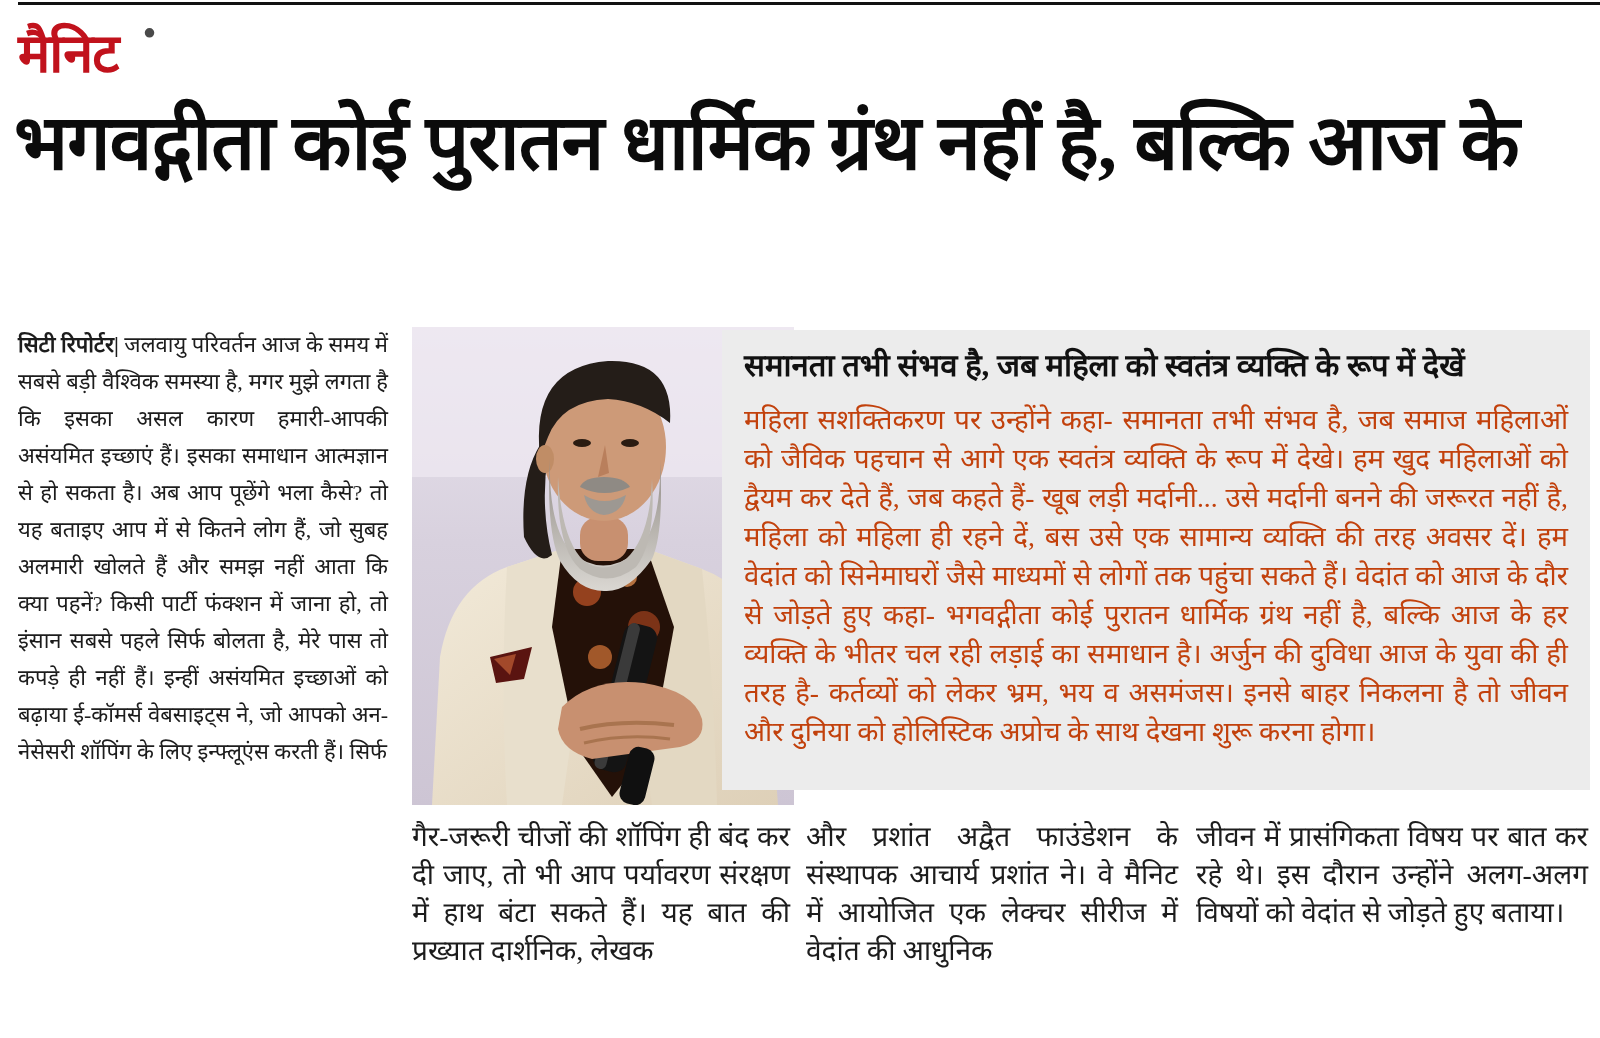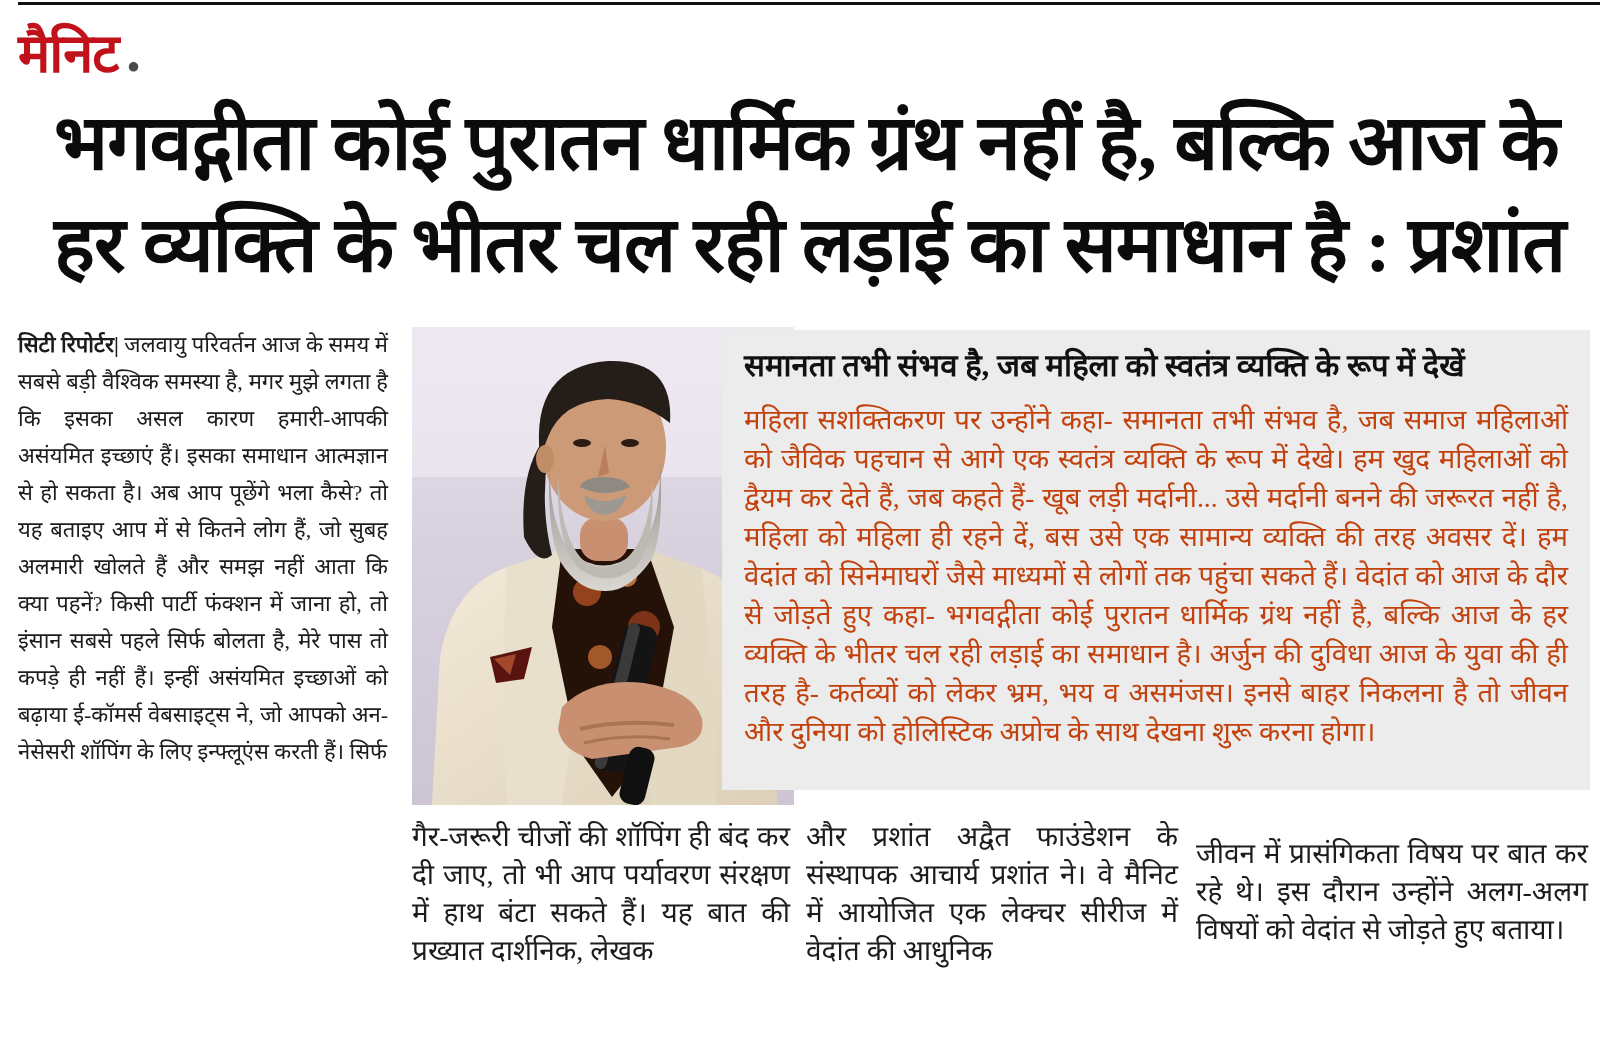--- a/index.html
+++ b/index.html
@@ -10,38 +10,38 @@
     overflow:hidden;
     font-family:"Liberation Serif","DejaVu Serif",serif;
     color:#111;
   }
   .top-rule{
     position:absolute;top:2px;left:18px;right:0;
     height:3px;background:#111;
   }
   .kicker{
     position:absolute;top:14px;left:18px;right:10px;
-    display:flex;align-items:flex-end;gap:8px;
+    display:flex;align-items:flex-start;gap:24px;
     white-space:nowrap;
   }
   .kicker .brand{
     font-size:54px;font-weight:800;color:#c1121c;
     letter-spacing:-1px;
   }
   .kicker .bullet{
     font-size:40px;color:#4a4a4a;line-height:1;
   }
   .kicker .kicker-text{
     font-size:45px;font-weight:600;color:#3c3c3c;
     letter-spacing:-1px;
   }
   .headline{
     position:absolute;top:92px;left:14px;right:10px;
     font-size:77px;font-weight:800;color:#0b0b0b;
-    line-height:102px;letter-spacing:-1px;margin-left:40px;
+    line-height:102px;letter-spacing:-1px;
   }
   
   .left-col{
     position:absolute;top:326px;left:18px;width:370px;
     font-size:22px;line-height:37px;color:#1c1c1c;
     text-align:justify;
   }
   .left-col .byline{font-weight:700;}
   
   .photo{
@@ -64,37 +64,36 @@
     text-align:justify;margin:0;
   }
   
   .bottom-col{
     position:absolute;top:818px;
     font-size:28px;line-height:38px;color:#1c1c1c;
     text-align:justify;
   }
   .bcol-1{left:412px;width:378px;}
   .bcol-2{left:806px;width:372px;}
-  .bcol-3{left:1196px;width:392px;margin-top:17px;}
+  .bcol-3{left:1196px;width:392px;}
 </style>
 </head>
 <body>
 
 <div class="page">
 
   <div class="top-rule"></div>
 
   <div class="kicker">
     <span class="brand">मैनिट</span>
     <span class="bullet">•</span>
   </div>
 
   <div class="headline">
     <div>भगवद्गीता कोई पुरातन धार्मिक ग्रंथ नहीं है, बल्कि आज के</div>
-    <div>हर व्यक्ति के भीतर चल रही लड़ाई का समाधान है : प्रशांत</div>
   </div>
 
   <div class="left-col">
     <span class="byline">सिटी रिपोर्टर|</span><span> जलवायु परिवर्तन आज के समय में सबसे बड़ी वैश्विक समस्या है, मगर मुझे लगता है कि इसका असल कारण हमारी-आपकी असंयमित इच्छाएं हैं। इसका समाधान आत्मज्ञान से हो सकता है। अब आप पूछेंगे भला कैसे? तो यह बताइए आप में से कितने लोग हैं, जो सुबह अलमारी खोलते हैं और समझ नहीं आता कि क्या पहनें? किसी पार्टी फंक्शन में जाना हो, तो इंसान सबसे पहले सिर्फ बोलता है, मेरे पास तो कपड़े ही नहीं हैं। इन्हीं असंयमित इच्छाओं को बढ़ाया ई-कॉमर्स वेबसाइट्स ने, जो आपको अन-नेसेसरी शॉपिंग के लिए इन्फ्लूएंस करती हैं। सिर्फ</span>
   </div>
 
   <div class="photo">
     <svg viewBox="0 0 382 478" preserveAspectRatio="none">
       <defs>
         <linearGradient id="bg" x1="0" y1="0" x2="0" y2="1">

